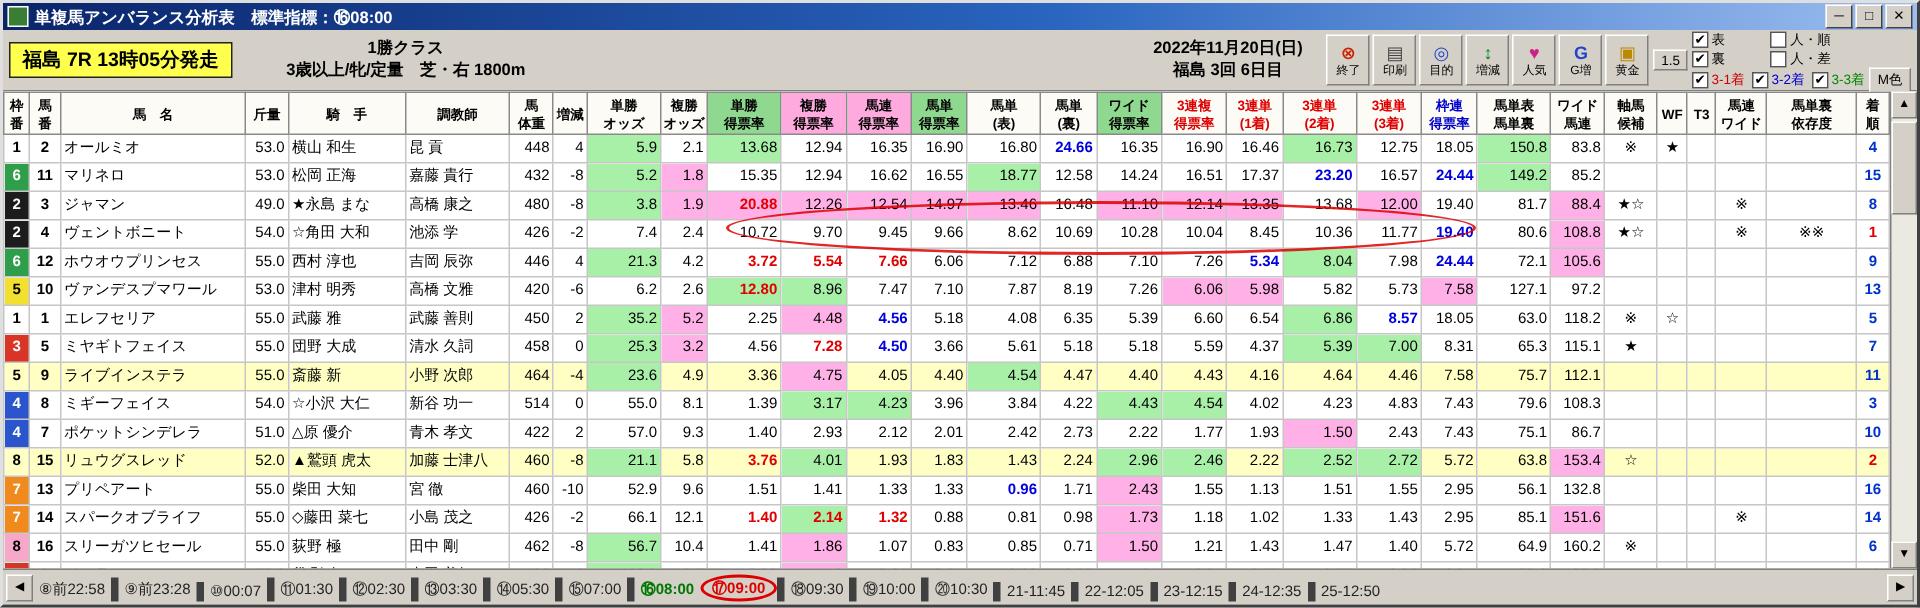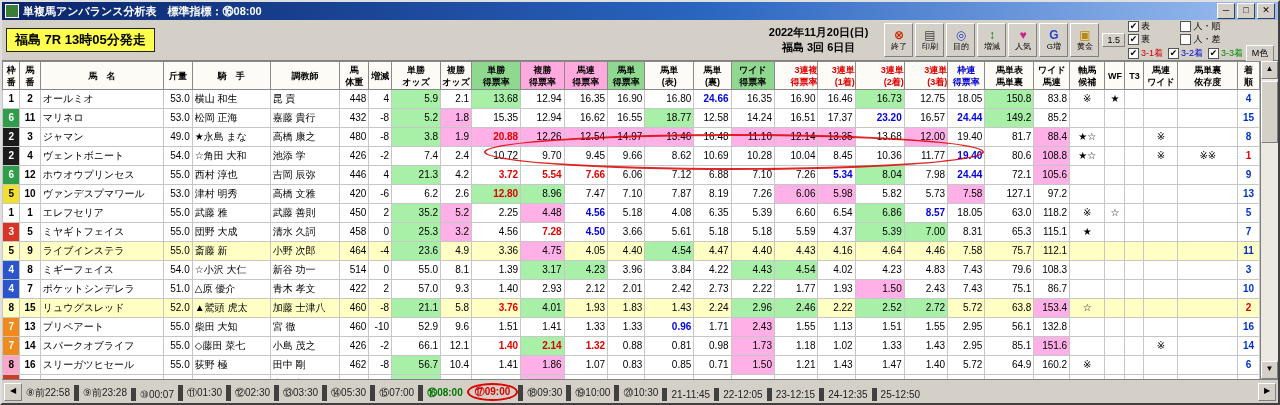--- a/index.html
+++ b/index.html
@@ -34,21 +34,21 @@
   .chk{display:flex;align-items:center;gap:2px;white-space:nowrap;}
   .box{width:9px;height:9px;border:1px solid #555;background:#fff;font-size:9px;line-height:8px;text-align:center;color:#000;}
   .vcol{display:flex;flex-direction:column;gap:2px;margin-top:46px;}
   
   .tablewrap{flex:1;display:flex;overflow:hidden;background:#fff;}
   table{border-collapse:collapse;table-layout:fixed;font-size:10px;}
   th{border:1px solid #8a8a8a;background:#fcfbf6;font-size:9px;line-height:12px;padding:0;
     font-weight:bold;height:27px;white-space:nowrap;overflow:hidden;}
   th.hg{background:#8fd88f;}
   th.hp{background:#ffaade;}
-  th.hr{color:#dd0000;text-align:right;}
+  th.hr{color:#dd0000;}
   th.hb{color:#0000cc;}
   td{border:1px solid #c6c6c6;height:18px;padding:0 2px;white-space:nowrap;overflow:hidden;
     text-align:right;line-height:18px;}
   td.lft{text-align:left;}
   .c-waku{text-align:center;font-weight:bold;}
   .c-uma{text-align:center;font-weight:bold;}
   .c-rank{color:#0033cc;font-weight:bold;text-align:center;}
   .c-axis,.c-wf,.c-t3,.c-c1,.c-c2{text-align:center;}
   .yrow td{background:#ffffc4;}
   .bgg{background:#a8efa8 !important;padding-left:21px;}
@@ -94,20 +94,22 @@
     <span class="tbtns">
       <span class="tbtn-win">─</span>
       <span class="tbtn-win">□</span>
       <span class="tbtn-win">✕</span>
     </span>
   </div>
 
   <div class="hdr">
     <div class="racebox">福島 7R 13時05分発走</div>
     <div class="classinfo">
+      <div>1勝クラス</div>
+      <div>3歳以上/牝/定量　芝・右 1800m</div>
     </div>
     <div class="dateinfo">
       <div>2022年11月20日(日)</div>
       <div>福島 3回 6日目</div>
     </div>
     <div class="toolbar">
       <span id="tb-buttons" style="display:flex;gap:2px;">
           <span class="tbtn">
             <span class="ic" style="color: rgb(204, 34, 0);">⊗</span>
             <span>終了</span>

